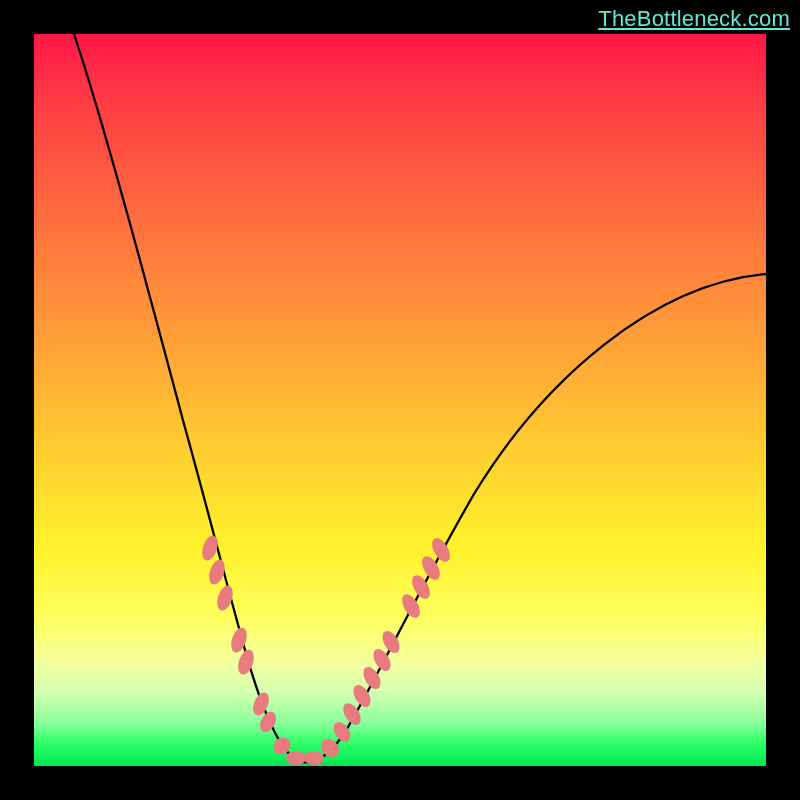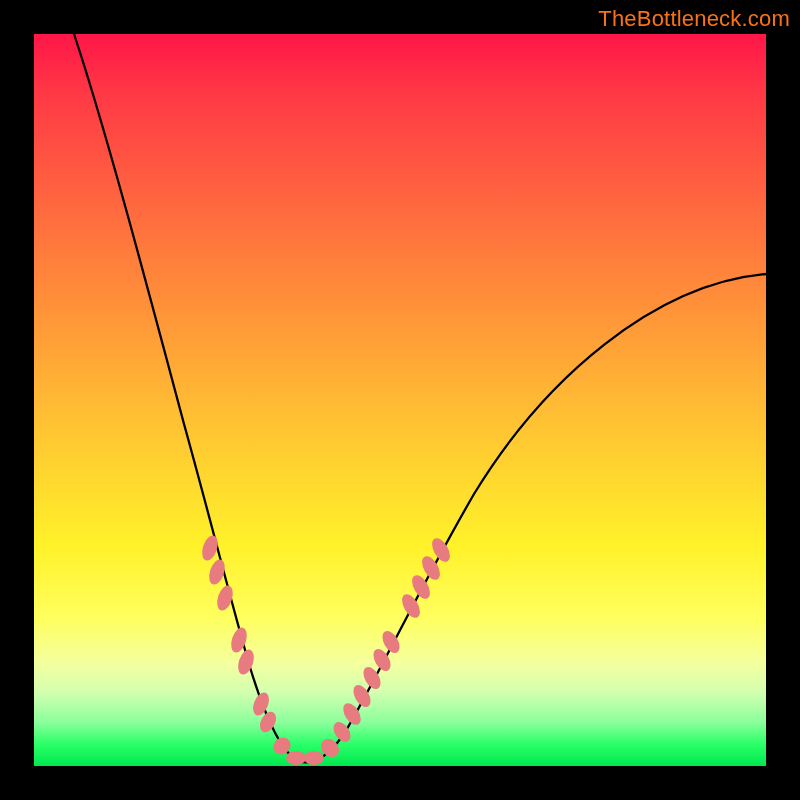--- a/index.html
+++ b/index.html
@@ -39,25 +39,26 @@
       #d2ffb0 90%,
       #8cff9c 94%,
       #2bff68 97%,
       #00e84e 100%
     );
   }
   .watermark {
     position: absolute;
     top: 6px;
     right: 10px;
-    color: #f97316;
+    color: #5eead4;
     font-size: 22px;
     font-weight: 500;
     letter-spacing: 0.2px;
     z-index: 5;
+    text-decoration: underline;
   }
   svg.curve {
     position: absolute;
     left: 0;
     top: 0;
     width: 732px;
     height: 732px;
     overflow: visible;
   }
 </style>

